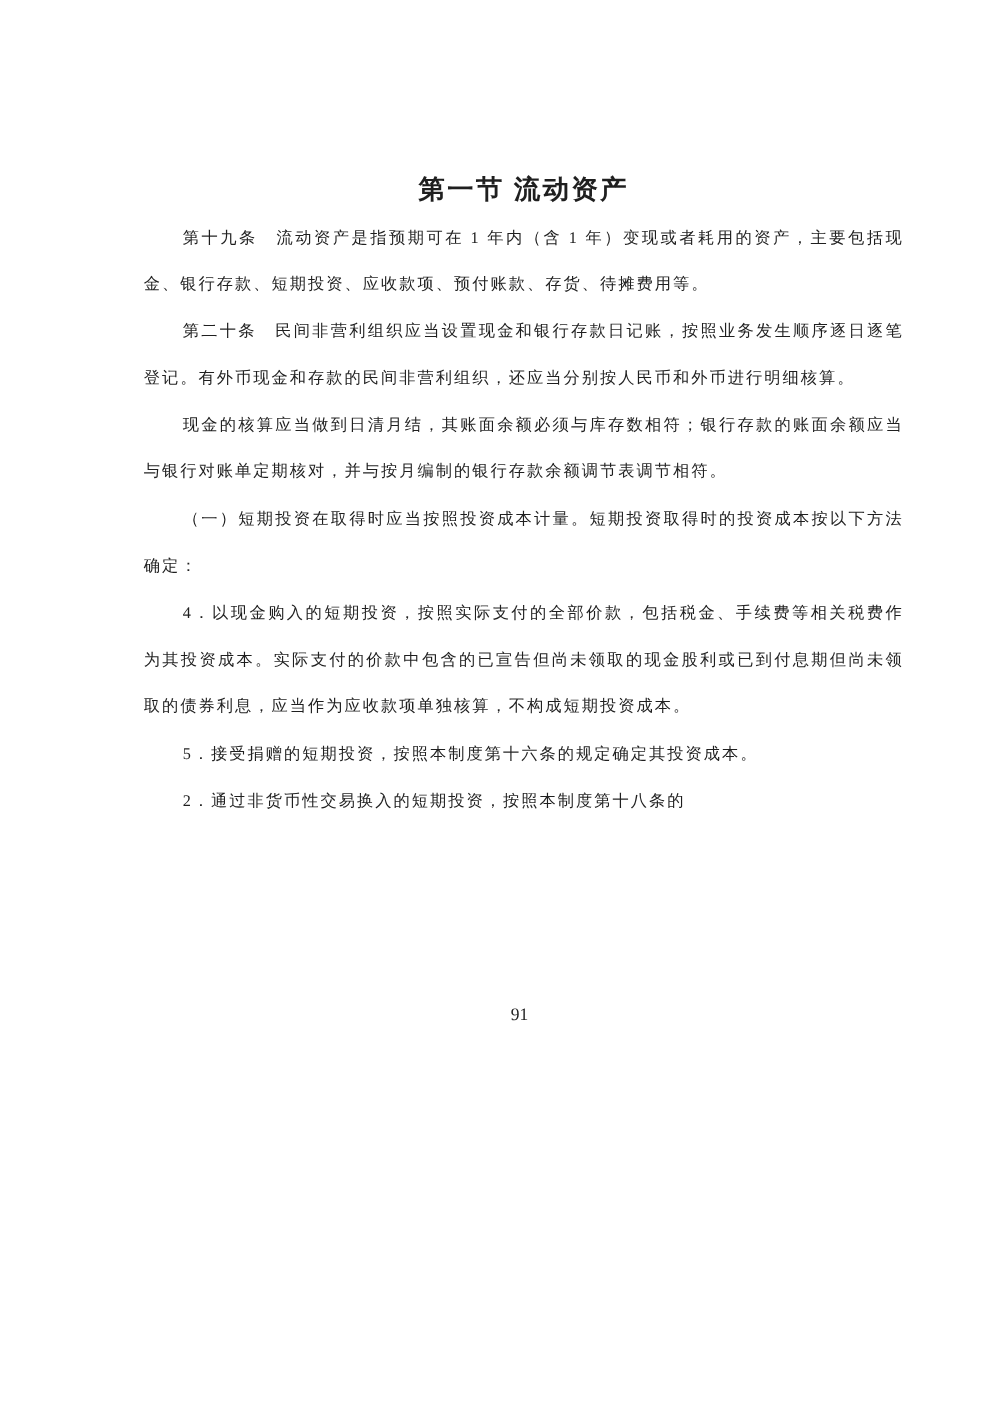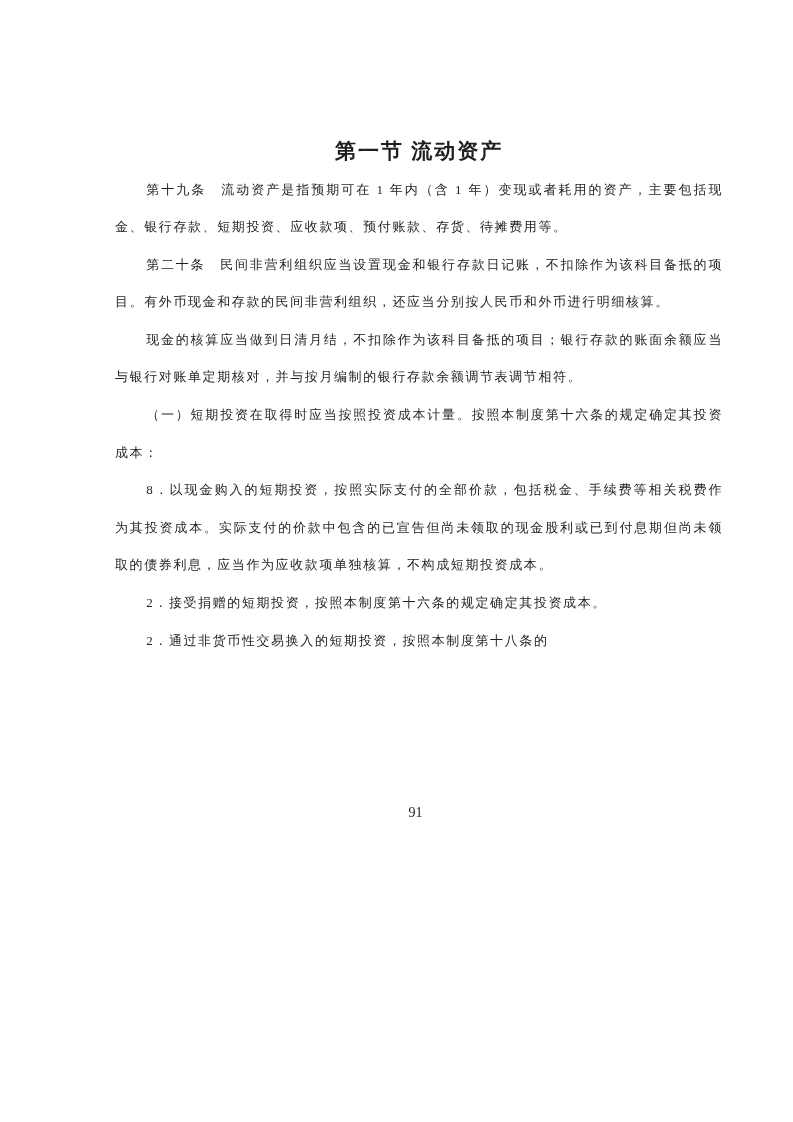--- a/index.html
+++ b/index.html
@@ -51,21 +51,21 @@
     color: #1f1f1f;
   }
 </style>
 </head>
 <body>
 
 <div class="page">
   <div class="content">
     <h1 class="section-title">第一节 流动资产</h1>
     <p class="para">第十九条　流动资产是指预期可在 1 年内（含 1 年）变现或者耗用的资产，主要包括现金、银行存款、短期投资、应收款项、预付账款、存货、待摊费用等。</p>
-    <p class="para">第二十条　民间非营利组织应当设置现金和银行存款日记账，不扣除作为该科目备抵的项目。有外币现金和存款的民间非营利组织，还应当分别按人民币和外币进行明细核算。</p>
-    <p class="para">现金的核算应当做到日清月结，不扣除作为该科目备抵的项目；银行存款的账面余额应当与银行对账单定期核对，并与按月编制的银行存款余额调节表调节相符。</p>
-    <p class="para">（一）短期投资在取得时应当按照投资成本计量。按照本制度第十六条的规定确定其投资成本：</p>
-    <p class="para">8．以现金购入的短期投资，按照实际支付的全部价款，包括税金、手续费等相关税费作为其投资成本。实际支付的价款中包含的已宣告但尚未领取的现金股利或已到付息期但尚未领取的债券利息，应当作为应收款项单独核算，不构成短期投资成本。</p>
-    <p class="para">2．接受捐赠的短期投资，按照本制度第十六条的规定确定其投资成本。</p>
+    <p class="para">第二十条　民间非营利组织应当设置现金和银行存款日记账，按照业务发生顺序逐日逐笔登记。有外币现金和存款的民间非营利组织，还应当分别按人民币和外币进行明细核算。</p>
+    <p class="para">现金的核算应当做到日清月结，其账面余额必须与库存数相符；银行存款的账面余额应当与银行对账单定期核对，并与按月编制的银行存款余额调节表调节相符。</p>
+    <p class="para">（一）短期投资在取得时应当按照投资成本计量。短期投资取得时的投资成本按以下方法确定：</p>
+    <p class="para">4．以现金购入的短期投资，按照实际支付的全部价款，包括税金、手续费等相关税费作为其投资成本。实际支付的价款中包含的已宣告但尚未领取的现金股利或已到付息期但尚未领取的债券利息，应当作为应收款项单独核算，不构成短期投资成本。</p>
+    <p class="para">5．接受捐赠的短期投资，按照本制度第十六条的规定确定其投资成本。</p>
     <p class="para">2．通过非货币性交易换入的短期投资，按照本制度第十八条的</p>
   </div>
   <div class="page-number">91</div>
 </div>
 
 </body></html>

